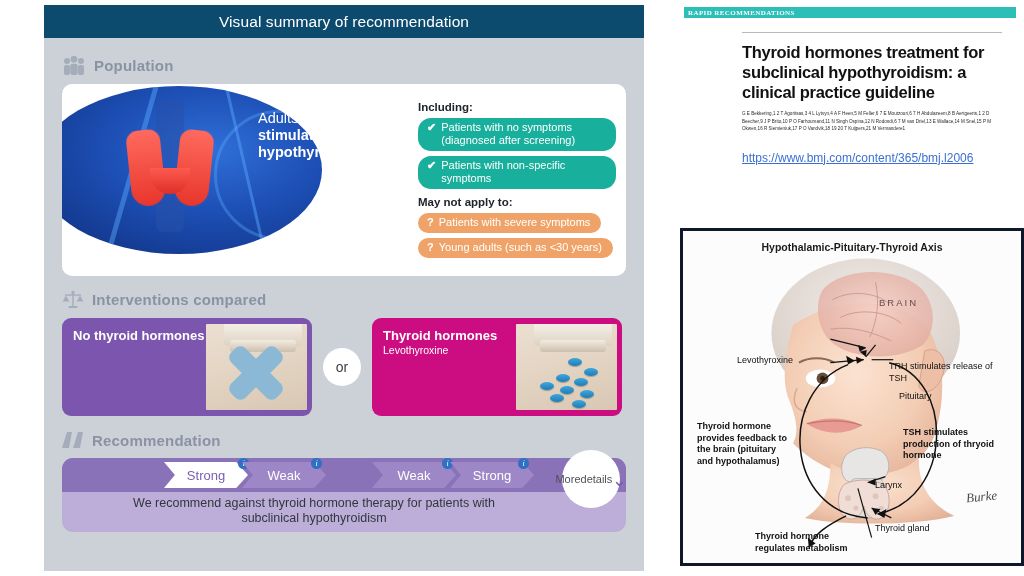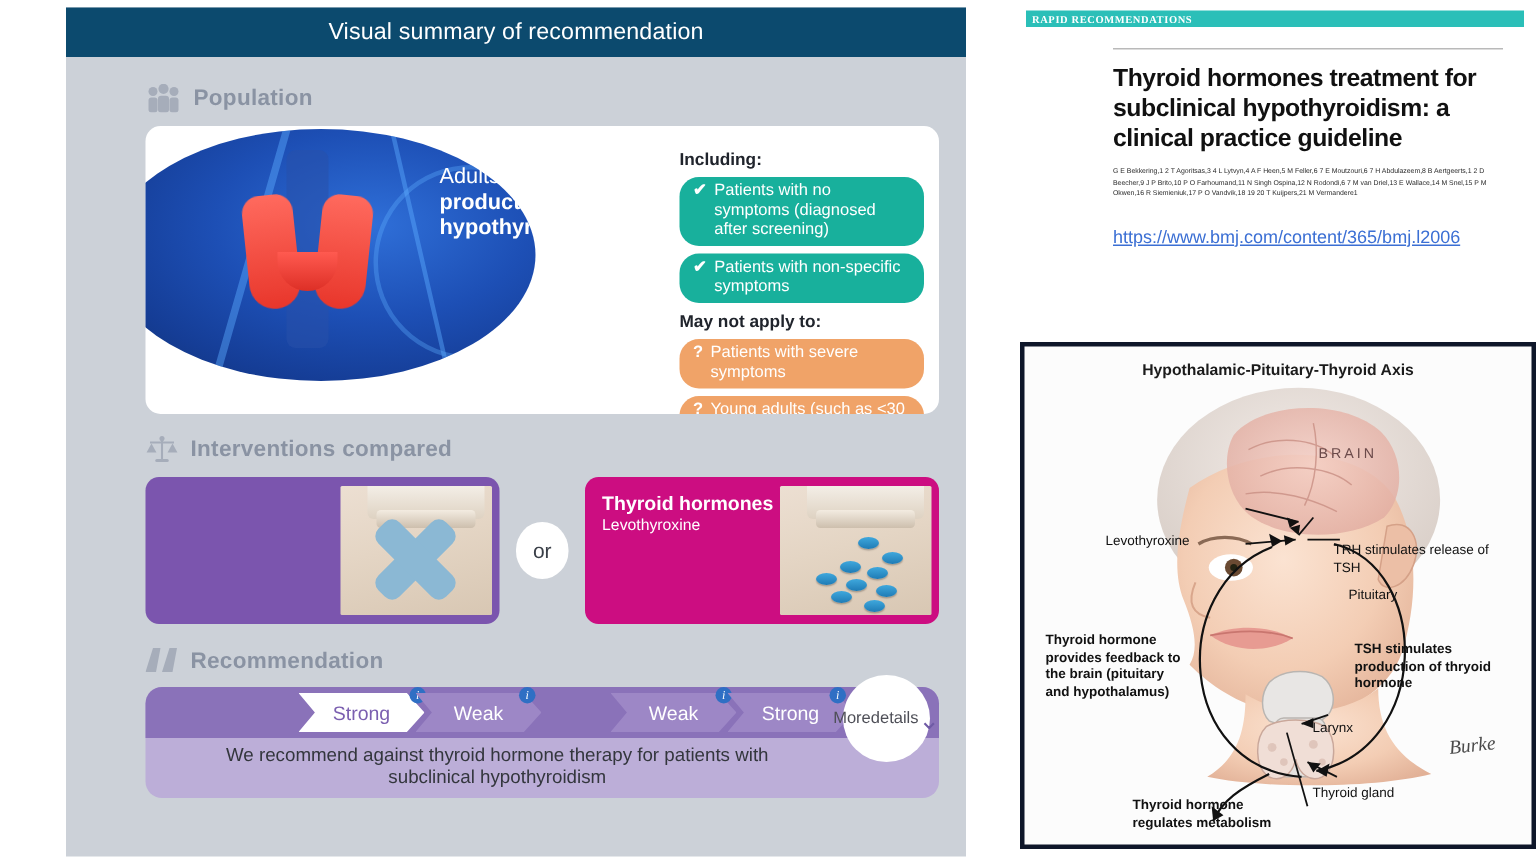--- a/index.html
+++ b/index.html
@@ -17,21 +17,21 @@
     width: 600px; height: 566px;
     background: #ccd1d8;
   }
   .info-header {
     height: 33px; background: #0c4a6e;
     display: flex; align-items: center; justify-content: center;
   }
   .info-header-title {
     color: #ffffff; font-size: 15.5px; letter-spacing: .1px;
   }
-  .info-body { padding: 14px 18px 0 18px; margin-left: 35px; }
+  .info-body { padding: 14px 18px 0 18px; }
 
   .section-head {
     display: flex; align-items: center; gap: 8px;
     margin: 4px 0 9px 0;
   }
   .section-head .sh-label {
     color: #8a93a3; font-size: 15px; font-weight: bold; letter-spacing: .2px;
   }
   .sh-icon { display:flex; align-items:flex-end; }
 
@@ -282,21 +282,21 @@
           <div class="thy-gland">
             <div class="thy-trachea"></div>
             <div class="thy-lobe l"></div>
             <div class="thy-lobe r"></div>
             <div class="thy-isth"></div>
           </div>
         </div>
 
         <div class="pop-title">
           <span>Adults with</span><br>
-          <b>production</b><br>
+          <b>stimulating</b><br>
           <b>hypothyroidism</b>
         </div>
 
 
         <div class="pop-right">
 
           <div class="crit-head">Including:</div>
           <div class="pill green">
             <span class="gl">✔</span>
             <span>Patients with no symptoms (diagnosed after screening)</span>
@@ -336,20 +336,23 @@
               <rect x="6.5" y="16" width="9" height="2" rx="1"></rect>
             </g>
           </svg>
         </span>
         <span class="sh-label">Interventions compared</span>
       </div>
 
       <div class="interventions">
 
         <div class="iv-card purple">
+          <div class="iv-text">
+            <div class="iv-title">No thyroid hormones</div>
+          </div>
           <div class="iv-photo">
             <div class="photo-jar"></div>
             <div class="photo-jar2"></div>
             <div class="x-mark">
               <span class="a"></span>
                 <span class="b"></span>
             </div>
           </div>
         </div>
 

